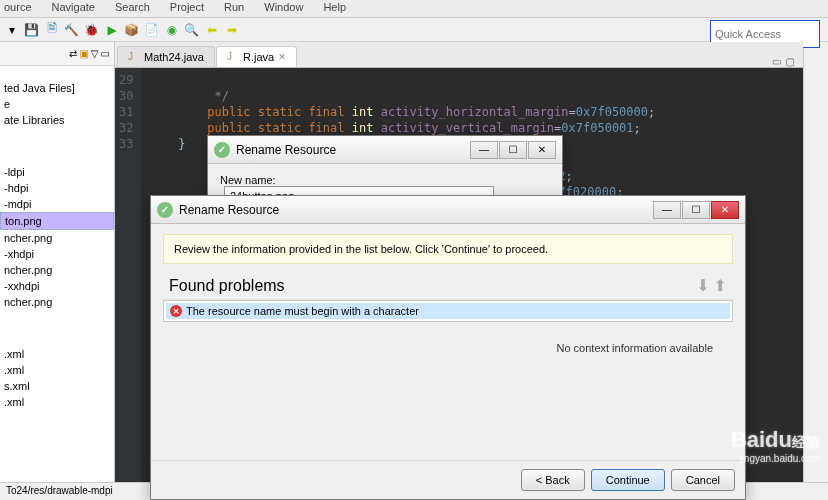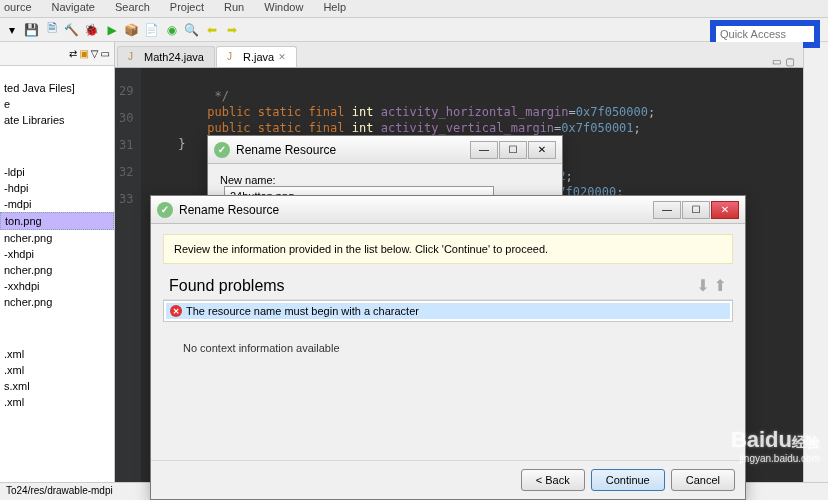--- a/index.html
+++ b/index.html
@@ -3,39 +3,39 @@
 <meta charset="utf-8">
 <style>
   * { box-sizing: border-box; margin: 0; padding: 0; }
   body { font-family: Tahoma, Arial, sans-serif; font-size: 11px; background: #e8e8e8; width: 828px; height: 500px; overflow: hidden; position: relative; }
   
   .menubar { height: 18px; background: #ececec; padding: 1px 4px; font-size: 11px; color: #444; display: flex; gap: 20px; border-bottom: 1px solid #ccc; }
   .menubar span { cursor: default; }
   
   .toolbar { height: 24px; background: #f0f0f0; border-bottom: 1px solid #d0d0d0; display: flex; align-items: center; padding: 0 4px; gap: 4px; }
   .toolbar-icon { width: 16px; height: 16px; display: inline-flex; align-items: center; justify-content: center; font-size: 12px; }
-  .quick-access { position: absolute; right: 8px; top: 20px; width: 110px; height: 28px; font-size: 11px; padding: 4px 4px; border: 6px solid #1d4ed8; background: #fff; }
+  .quick-access { position: absolute; right: 8px; top: 20px; width: 110px; height: 28px; font-size: 11px; padding: 4px 4px; border: 1px solid #1d4ed8; background: #fff; }
   
   .main-area { display: flex; height: calc(100% - 60px); }
   
   .left-panel { width: 115px; height: 100%; background: #fff; border-right: 1px solid #c8c8c8; overflow: hidden; }
   .left-panel-tabs { height: 24px; background: #f4f4f4; border-bottom: 1px solid #d0d0d0; display: flex; align-items: center; justify-content: flex-end; gap: 2px; padding: 0 4px; font-size: 10px; }
   .tree-item { padding: 2px 4px; font-size: 11px; white-space: nowrap; overflow: hidden; }
   .tree-item.selected { background: #c4b5fd; border: 1px dotted #7aa; }
   
   .center-panel { flex: 1; display: flex; flex-direction: column; position: relative; }
   .editor-tabs { height: 26px; background: #eaeaea; display: flex; align-items: flex-end; padding: 0 2px; gap: 1px; border-bottom: 1px solid #bbb; }
   .editor-tab { padding: 4px 10px; background: #e2e2e2; border: 1px solid #ccc; border-bottom: none; font-size: 11px; display: flex; align-items: center; gap: 4px; border-radius: 3px 3px 0 0; }
   .editor-tab.active { background: #fff; }
   .tab-icon { width: 12px; height: 12px; font-size: 10px; }
   .editor-controls { margin-left: auto; display: flex; gap: 4px; padding-right: 6px; font-size: 10px; color: #666; }
   
   .code-editor { flex: 1; background: #2b2b2b; color: #a9b7c6; font-family: Consolas, monospace; font-size: 12px; display: flex; overflow: hidden; }
   .gutter { background: #313335; color: #606366; text-align: right; padding: 4px 8px 4px 4px; }
-  .gutter div { line-height: 16px; margin-top: 11px; }
+  .gutter div { line-height: 16px; }
   .code-content { padding: 4px 8px; flex: 1; }
   .code-content div { line-height: 16px; white-space: pre; }
   .kw { color: #cc7832; }
   .type { color: #fef9c3; }
   .ident { color: #9876aa; }
   .num { color: #6897bb; }
   .comment { color: #808080; }
   
   .right-panel { width: 25px; background: #f0f0f0; border-left: 1px solid #ccc; }
   
@@ -50,21 +50,21 @@
   .dlg-btn.close { background: linear-gradient(#e67,#c33); color: #fff; border-color: #a22; }
   .dialog-body { padding: 10px 12px; }
   .text-input { width: 100%; padding: 3px 5px; border: 1px solid #9a9a9a; font-size: 11px; background: #fff; }
   
   .info-banner { background: #fffde7; border: 1px solid #e8e4b8; padding: 8px 10px; font-size: 11px; margin-bottom: 8px; }
   .section-header { font-size: 16px; padding: 4px 6px; display: flex; align-items: center; background: #f0f0f0; border-bottom: 1px solid #e0e0e0; }
   .section-controls { margin-left: auto; display: flex; gap: 4px; color: #aaa; }
   .problem-list { background: #fff; border: 1px solid #c8c8c8; padding: 2px; font-size: 11px; }
   .problem-item { padding: 2px 4px; display: flex; align-items: center; gap: 4px; background: #cde6ff; }
   .error-icon { width: 12px; height: 12px; background: #d33; border-radius: 50%; color: #fff; font-size: 8px; display: flex; align-items: center; justify-content: center; font-weight: bold; }
-  .context-empty { text-align: left; padding: 20px; font-size: 11px; color: #333; }
+  .context-empty { text-align: right; padding: 20px; font-size: 11px; color: #333; }
   .dialog-buttons { display: flex; gap: 6px; justify-content: flex-end; padding: 8px 10px; border-top: 1px solid #d8d8d8; }
   .btn { padding: 4px 14px; font-size: 11px; border: 1px solid #888; background: linear-gradient(#fafafa,#e2e2e2); border-radius: 3px; }
   .btn.primary { border-color: #3a78b8; background: linear-gradient(#e8f2fc,#c9e0f4); }
   
   .watermark { position: absolute; right: 8px; bottom: 36px; font-size: 22px; color: #fff; font-weight: bold; opacity: 0.85; text-shadow: 0 0 3px rgba(255,255,255,0.5); }
   .watermark small { display: block; font-size: 10px; font-weight: normal; text-align: right; }
 </style>
 </head>
 <body>
 

